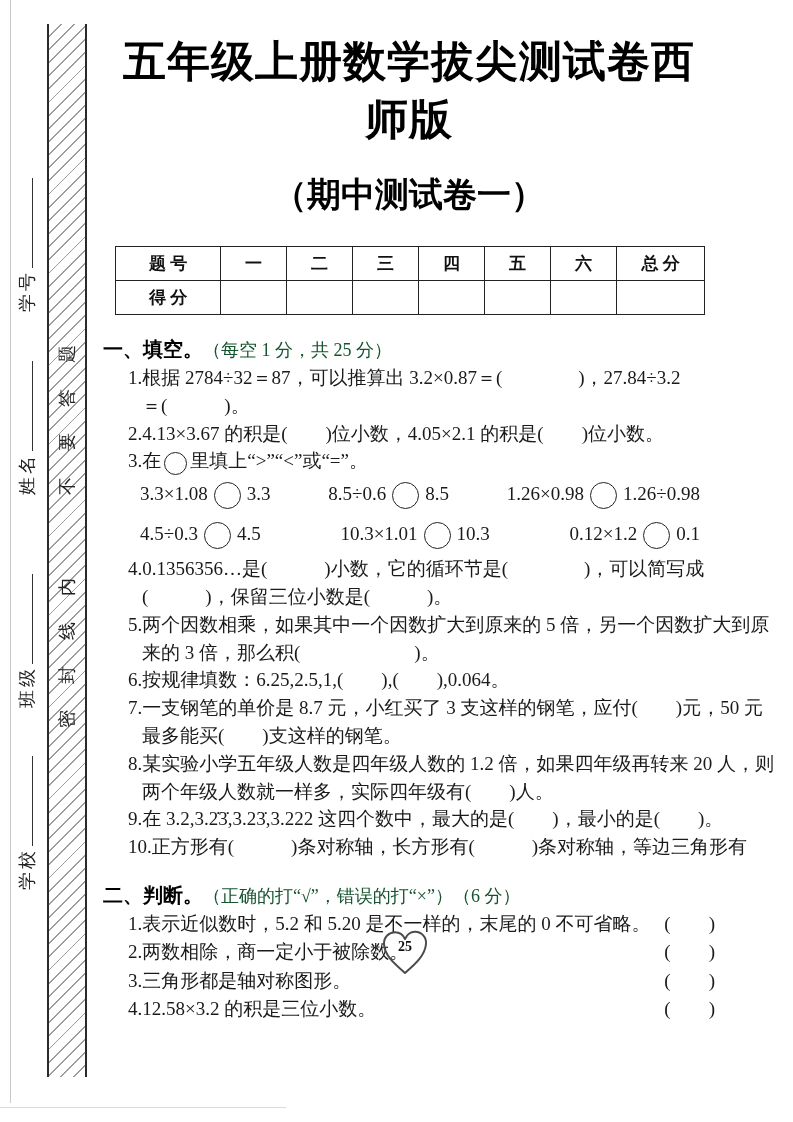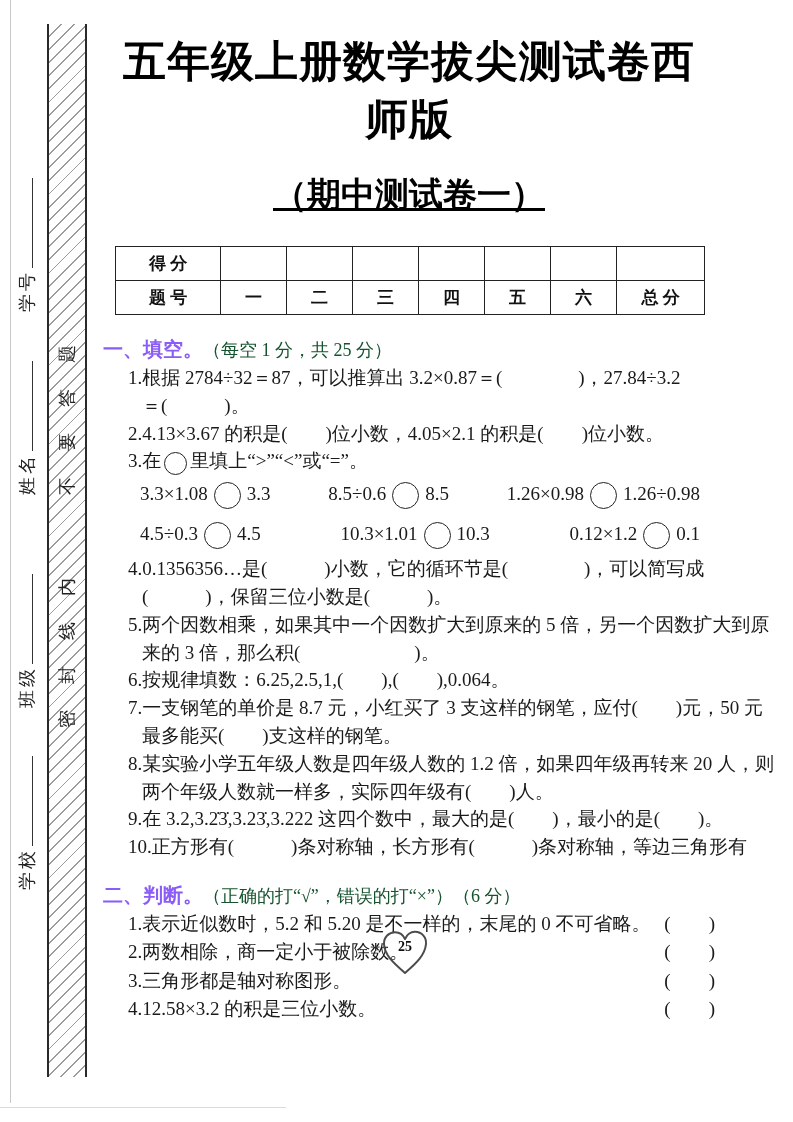--- a/index.html
+++ b/index.html
@@ -44,32 +44,32 @@
   
   .content{position:absolute;left:103px;top:0;width:612px;}
   .title{
     margin:32px 0 16px 0;text-align:center;
     font-family:"Liberation Sans","DejaVu Sans",sans-serif;
     font-size:43px;font-weight:bold;line-height:58px;letter-spacing:1px;color:#000;
   }
   .subtitle{
     margin:22px 0 0 0;text-align:center;
     font-family:"Liberation Sans","DejaVu Sans",sans-serif;
-    font-size:34px;font-weight:bold;line-height:48px;color:#000;text-decoration:underline;
+    font-size:34px;font-weight:bold;line-height:48px;color:#000;
   }
   table.score-table{
     margin:28px 0 0 12px;border-collapse:collapse;table-layout:fixed;width:585px;
     font-family:"Liberation Serif","DejaVu Serif",serif;
   }
   table.score-table td{
     border:1.6px solid #222;height:33px;text-align:center;
     font-size:17px;font-weight:600;color:#111;padding:0;
   }
   .sec-heading{margin-top:20px;font-size:20px;line-height:28px;white-space:nowrap;}
-  .sec-title{font-weight:bold;color:#8b5cf6;}
+  .sec-title{font-weight:bold;color:#000000;}
   .sec-note{font-size:18px;color:#14532d;}
   .q{margin:0;padding-left:25px;font-size:19px;line-height:27.8px;white-space:nowrap;}
   .q.cont{padding-left:39px;}
   .q3row{
     display:flex;align-items:center;justify-content:space-between;
     padding-left:37px;width:560px;height:40px;font-size:19px;white-space:nowrap;
   }
   .cmp-circle{
     display:inline-block;width:25px;height:25px;border:1.6px solid #222;
     border-radius:50%;margin:0 6px;vertical-align:middle;
@@ -127,38 +127,38 @@
           <col style="width:66px">
           <col style="width:66px">
           <col style="width:66px">
         <col style="width:66px">
           <col style="width:66px">
           <col style="width:66px">
           <col style="width:88px">
       </colgroup>
       <tbody>
           <tr>
-        <td>得 分</td>
-        <td></td>
-        <td></td>
-        <td></td>
-        <td></td>
-        <td></td>
-        <td></td>
-        <td></td>
-      </tr>
-      <tr>
         <td>题 号</td>
         <td>一</td>
         <td>二</td>
         <td>三</td>
         <td>四</td>
         <td>五</td>
         <td>六</td>
         <td>总 分</td>
+      </tr>
+      <tr>
+        <td>得 分</td>
+        <td></td>
+        <td></td>
+        <td></td>
+        <td></td>
+        <td></td>
+        <td></td>
+        <td></td>
       </tr>
     </tbody>
       </table>
 
     <div class="sec-heading">
       <span class="sec-title">一、填空。</span><span class="sec-note">（每空 1 分，共 25 分）</span>
     </div>
 
     <p class="q">1.根据 2784÷32＝87，可以推算出 3.2×0.87＝(　　　　)，27.84÷3.2</p>
     <p class="q cont">＝(　　　)。</p>

